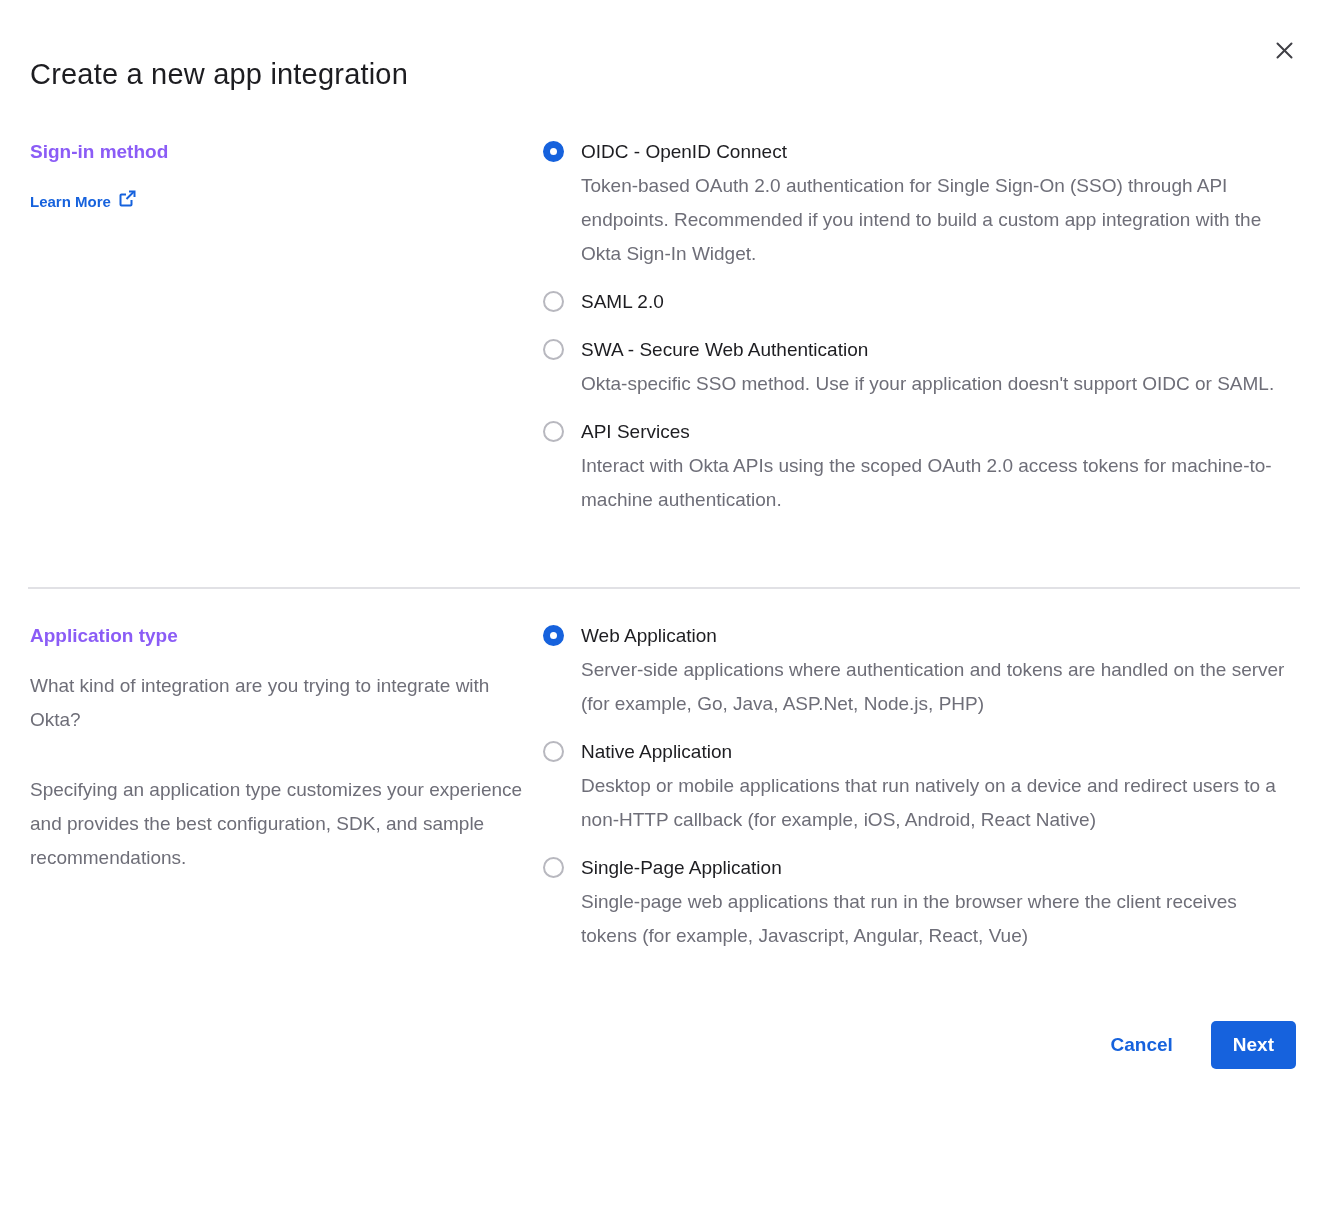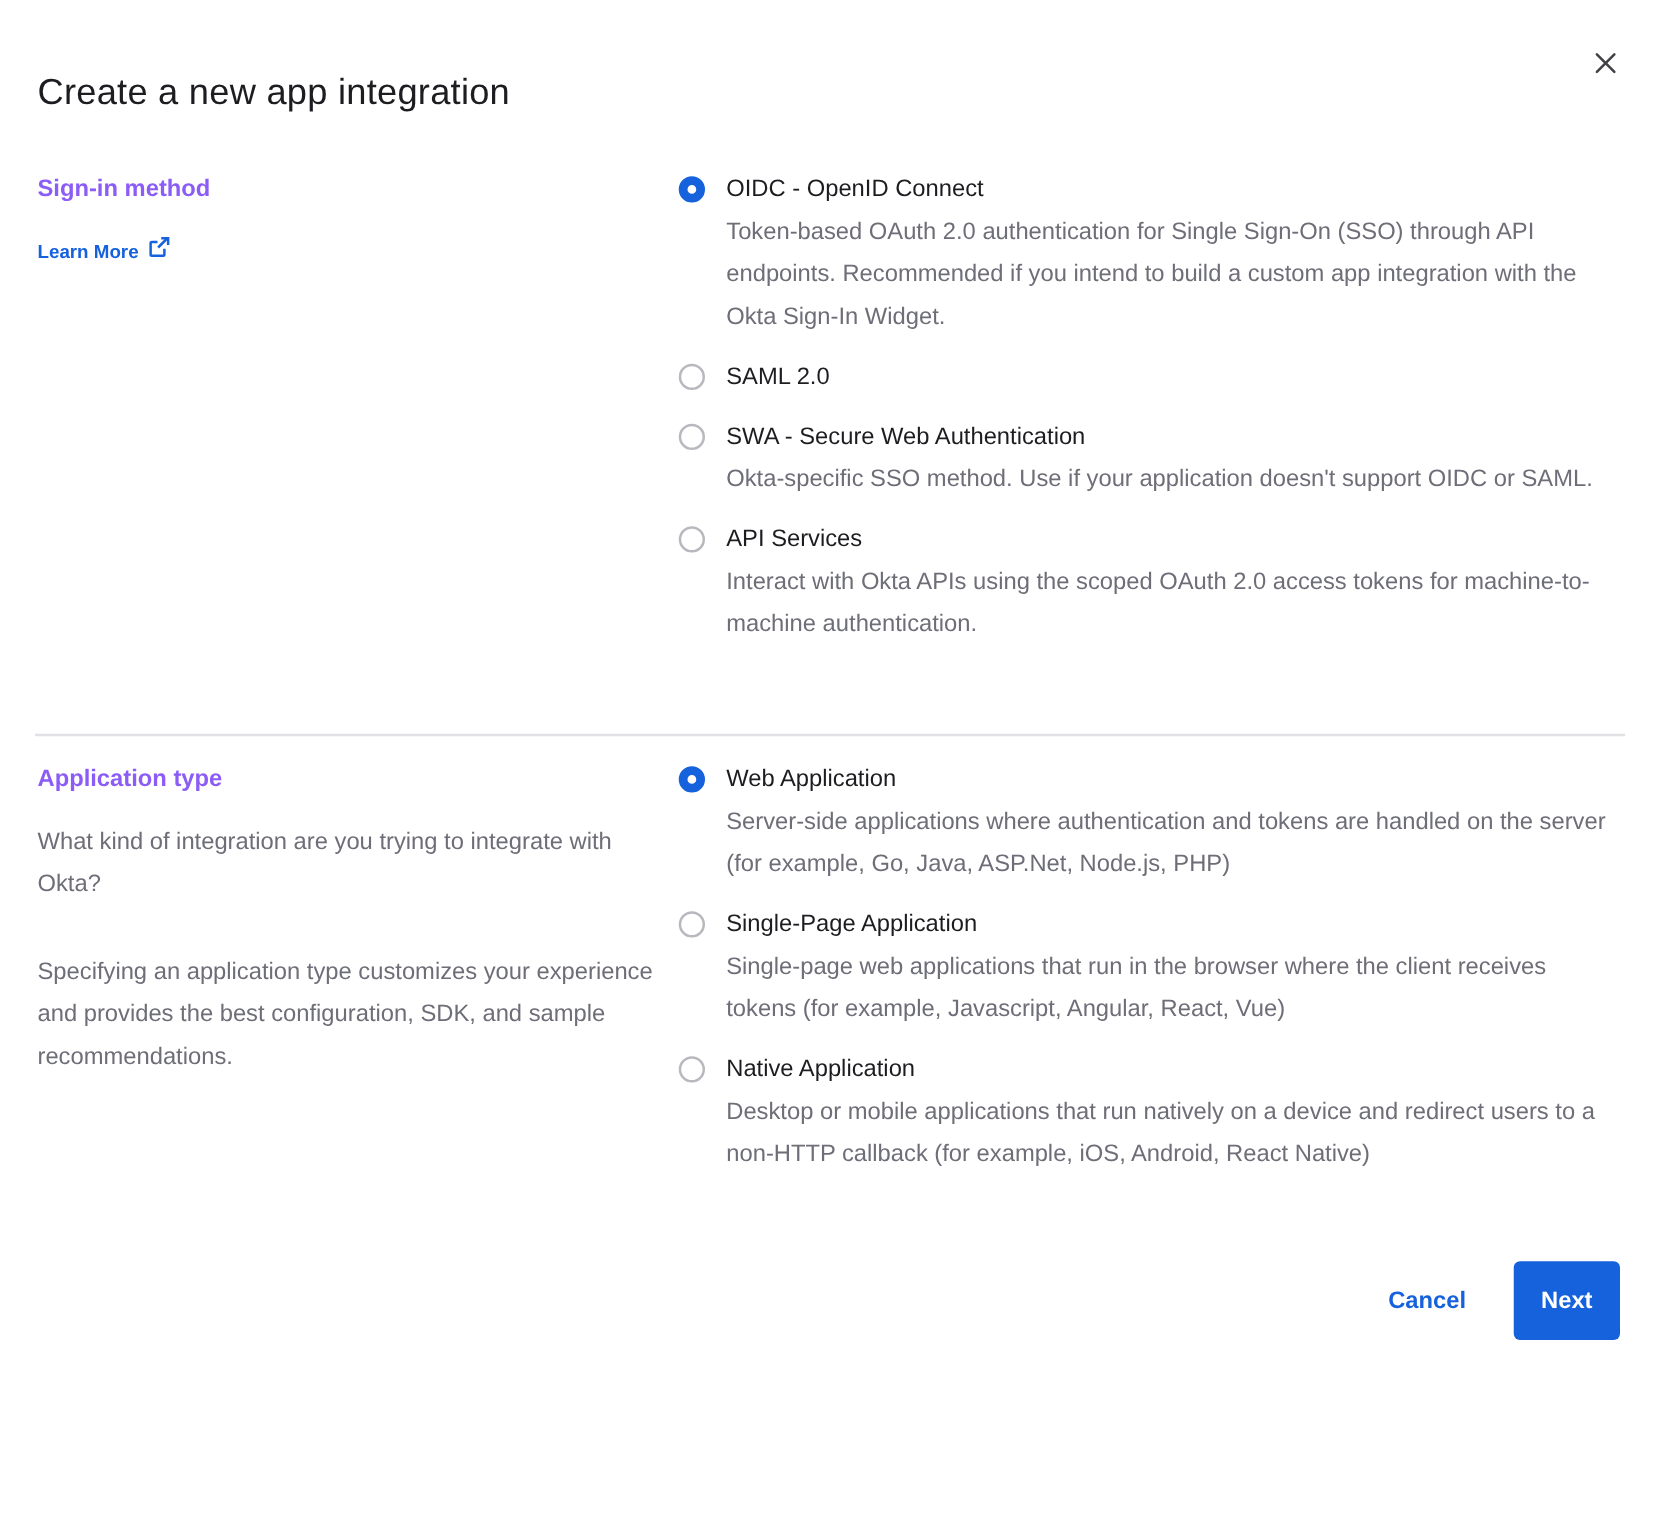--- a/index.html
+++ b/index.html
@@ -36,21 +36,21 @@
     font-size: 29px;
     font-weight: 400;
     letter-spacing: 0.2px;
     color: #1d1d21;
   }
   .section {
     display: flex;
     align-items: flex-start;
   }
   .section-1 { margin-top: 44px; }
-  .section-2 { margin-top: 18px; }
+  .section-2 { margin-top: 30px; }
   .left-col {
     width: 513px;
     flex: 0 0 513px;
     padding-right: 13px;
   }
   .left-heading {
     font-size: 19px;
     font-weight: 700;
     line-height: 34px;
     color: #8b5cf6;
@@ -133,21 +133,21 @@
   .next-btn {
     background: #1662dd;
     color: #ffffff;
     font-family: "Liberation Sans", "DejaVu Sans", sans-serif;
     font-size: 19px;
     font-weight: 700;
     border: none;
     border-radius: 5px;
     padding: 12px 22px;
     min-width: 83px;
-    height: 63px;
+    height: 48px;
     cursor: pointer;
   }
 </style>
 </head>
 <body>
 
 <div class="dialog">
 
   <button class="close-btn">
     <span>
@@ -217,29 +217,29 @@
         <label class="option">
           <span class="radio selected"></span>
           <span class="opt-text">
             <span class="opt-label">Web Application</span>
             <span class="opt-desc">Server-side applications where authentication and tokens are handled on the server (for example, Go, Java, ASP.Net, Node.js, PHP)</span>
           </span>
         </label>
         <label class="option">
           <span class="radio"></span>
           <span class="opt-text">
+            <span class="opt-label">Native Application</span>
+            <span class="opt-desc">Desktop or mobile applications that run natively on a device and redirect users to a non-HTTP callback (for example, iOS, Android, React Native)</span>
+          </span>
+        </label>
+        <label class="option">
+          <span class="radio"></span>
+          <span class="opt-text">
             <span class="opt-label">Single-Page Application</span>
             <span class="opt-desc">Single-page web applications that run in the browser where the client receives tokens (for example, Javascript, Angular, React, Vue)</span>
-          </span>
-        </label>
-        <label class="option">
-          <span class="radio"></span>
-          <span class="opt-text">
-            <span class="opt-label">Native Application</span>
-            <span class="opt-desc">Desktop or mobile applications that run natively on a device and redirect users to a non-HTTP callback (for example, iOS, Android, React Native)</span>
           </span>
         </label>
       </div>
   </div>
 
   <div class="footer">
     <a class="cancel-link">Cancel</a>
     <button class="next-btn">Next</button>
   </div>
 

